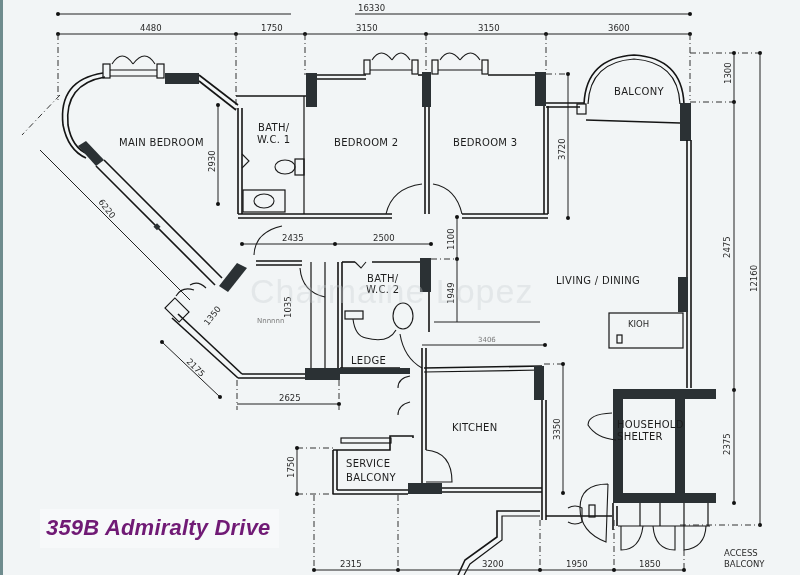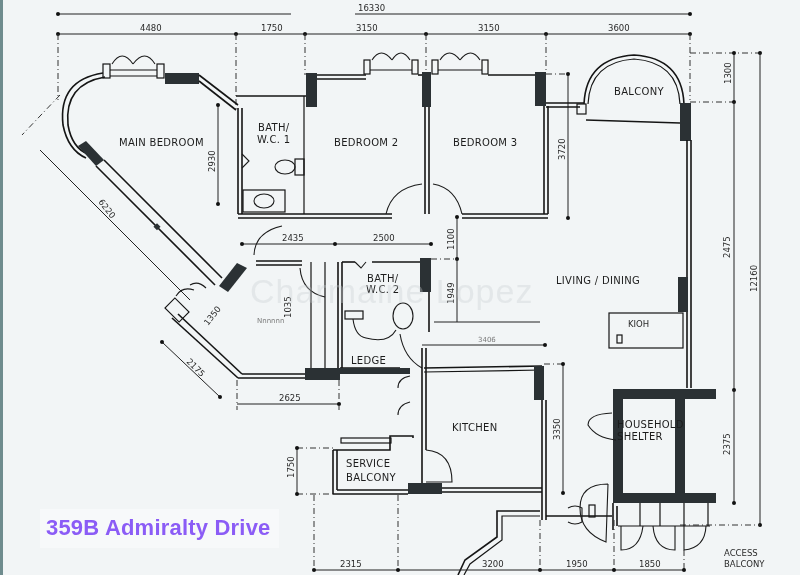--- a/index.html
+++ b/index.html
@@ -21,21 +21,21 @@
   .wall2 { fill: none; stroke: #151515; stroke-width: 1.2; }
   .col { fill: #2b3134; }
   .door { fill: none; stroke: #1b1b1b; stroke-width: 1.1; }
   .dimline { stroke: #222; stroke-width: 1; fill: none; }
   .dash { stroke: #333; stroke-width: 1; stroke-dasharray: 6 3 1 3; fill: none; }
   .dot { fill: #111; }
   .caption {
     position: absolute; left: 40px; top: 509px;
     background: #f7f9fa; padding: 6px 8px 7px 6px;
     font-family: "Liberation Sans", sans-serif; font-weight: bold;
-    font-size: 22px; color: #8b5cf6; letter-spacing: 0.2px;
+    font-size: 22px; color: #701a75; letter-spacing: 0.2px; font-style: italic;
   }
   .watermark {
     position: absolute; left: 250px; top: 272px;
     font-family: "Liberation Sans", sans-serif; font-size: 34px;
     color: rgba(200,205,208,0.35); letter-spacing: 1px; pointer-events: none; text-align: center;
   }
 </style>
 </head>
 <body>
 

